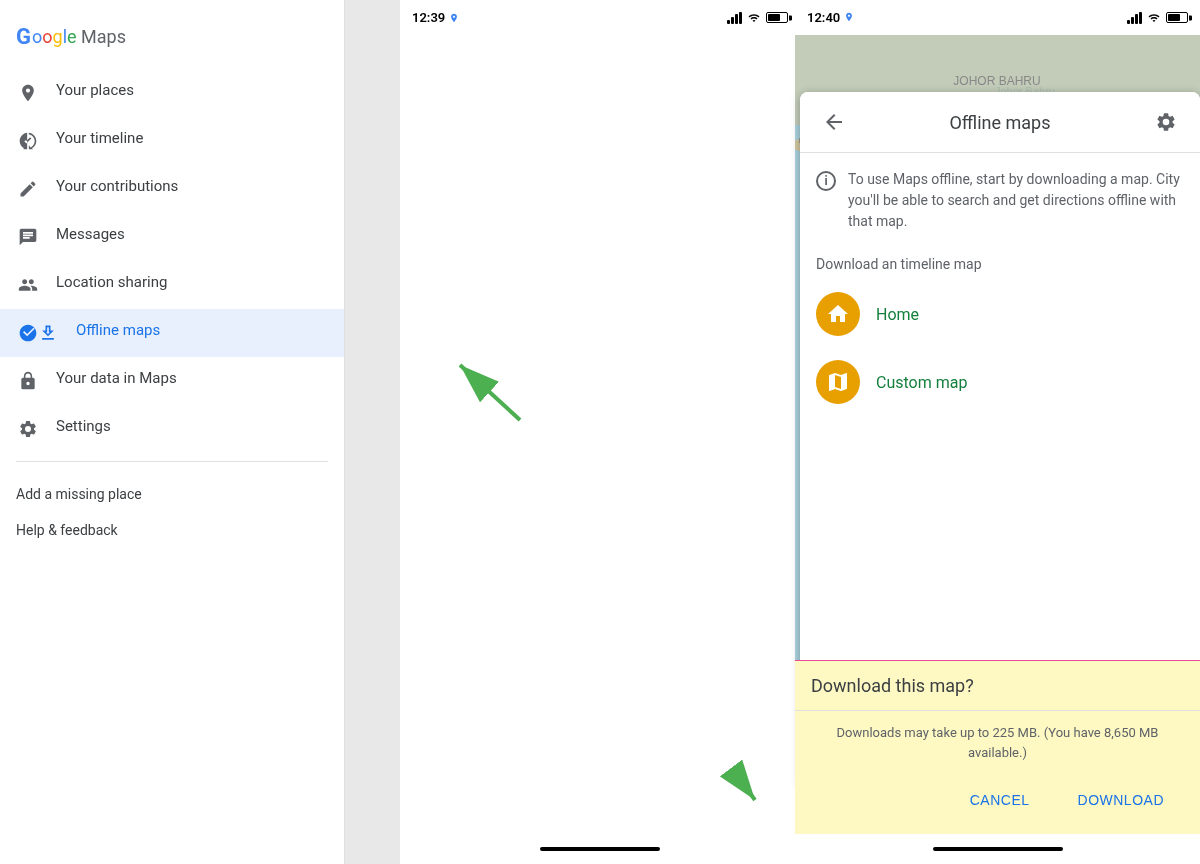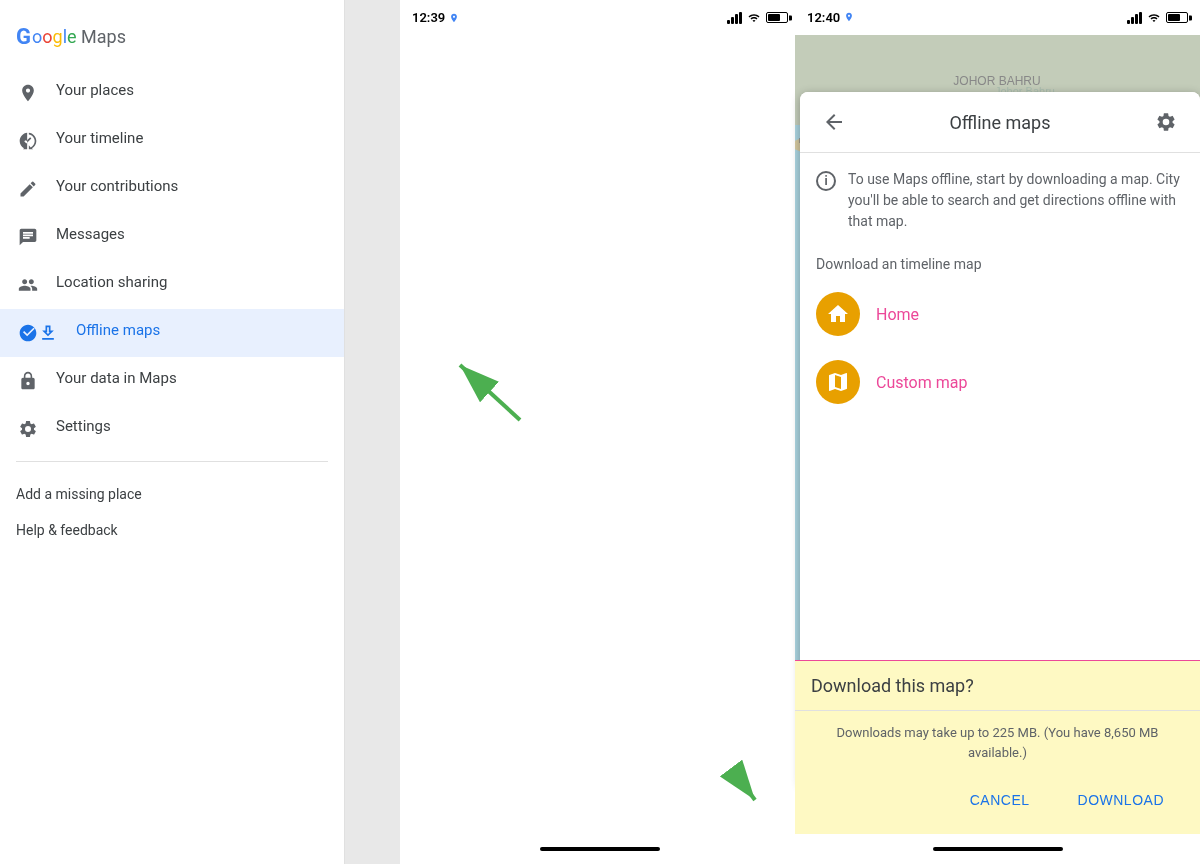--- a/index.html
+++ b/index.html
@@ -177,21 +177,21 @@
       justify-content: center;
       flex-shrink: 0;
     }
     .map-item-icon svg {
       width: 24px;
       height: 24px;
       fill: #fff;
     }
     .map-item-label {
       font-size: 16px;
-      color: #ec4899;
+      color: #15803d;
     }
 
     
     .status-icons {
       display: flex;
       align-items: center;
       gap: 4px;
     }
     .signal-bar {
       display: flex;

